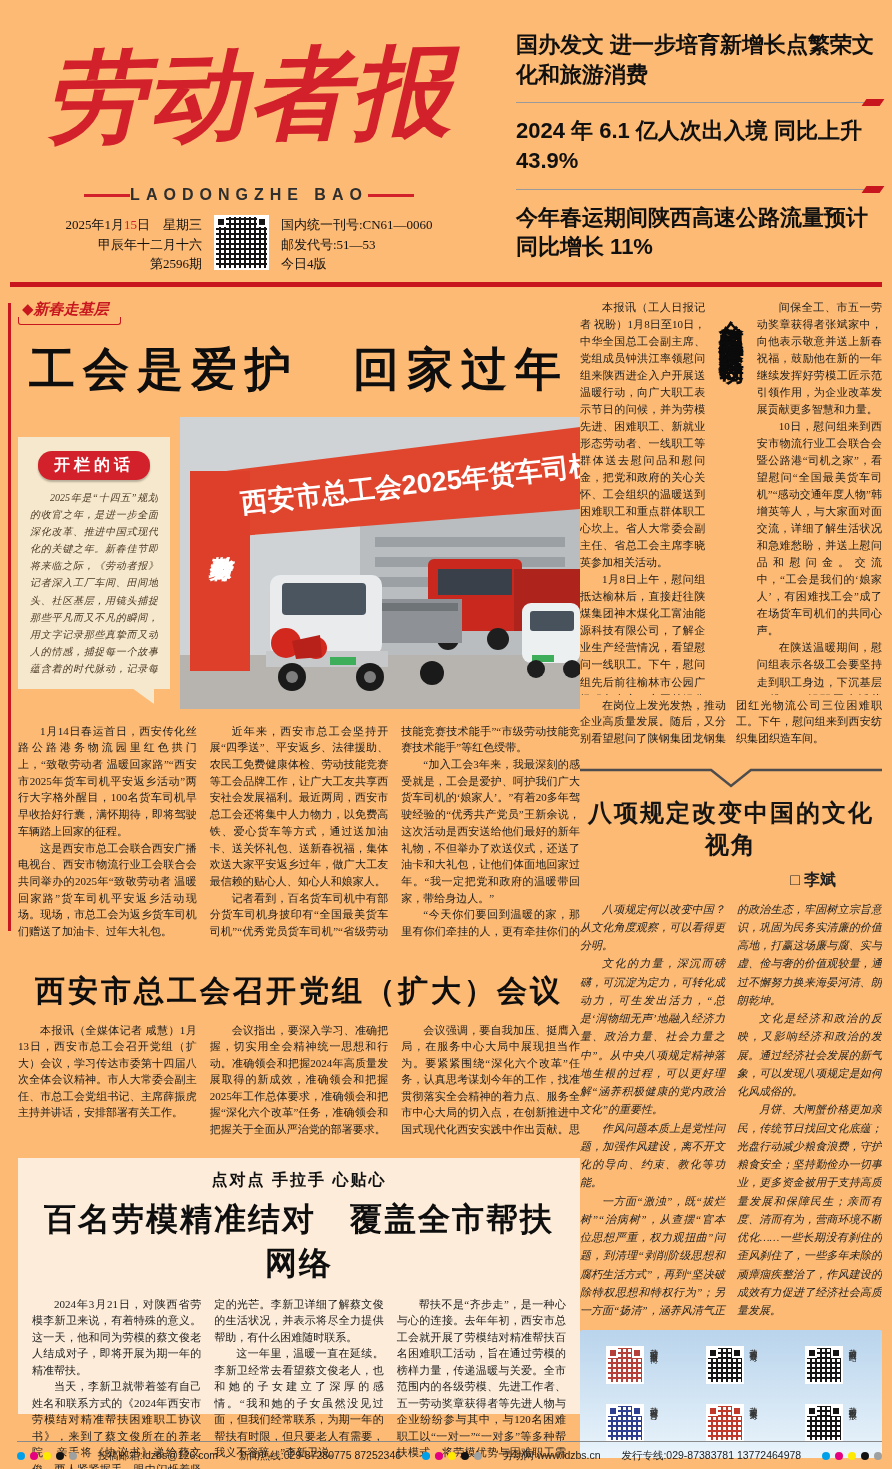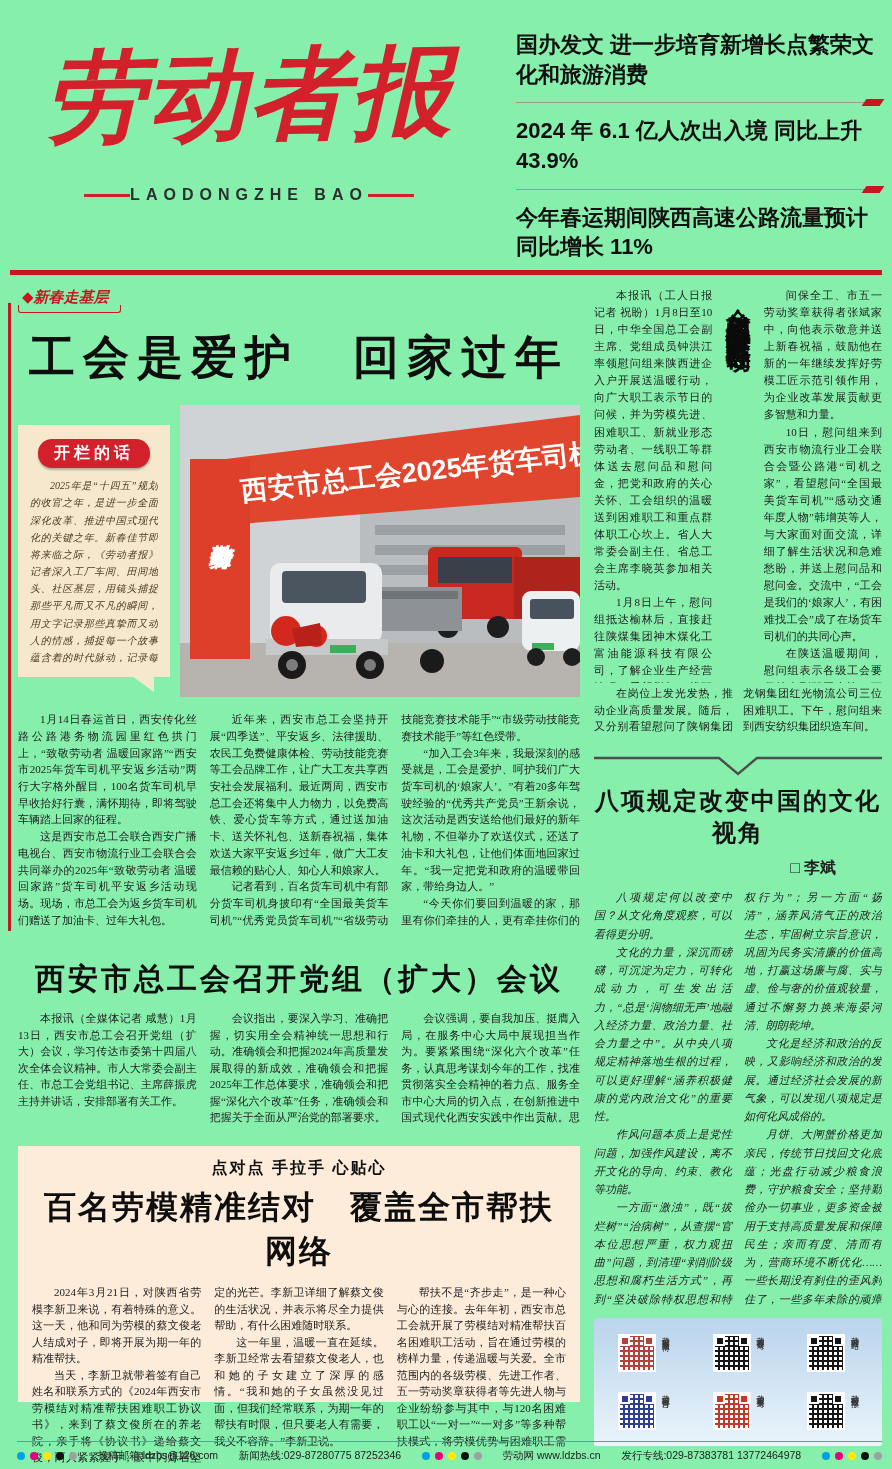--- a/index.html
+++ b/index.html
@@ -3,21 +3,21 @@
 <meta charset="utf-8">
 <style>
   :root{
     --sans:"Liberation Sans","DejaVu Sans",sans-serif;
     --serif:"Liberation Serif","DejaVu Serif",serif;
     --red:#c8161e;
     --brand:#d2212a;
   }
   *{margin:0;padding:0;box-sizing:border-box;}
   html,body{background:#e8e8e8;}
-  .page{position:relative;width:892px;height:1469px;background:#86efac;margin:0 auto;
+  .page{position:relative;width:892px;height:1469px;background:#fdba74;margin:0 auto;
         overflow:hidden;font-family:var(--serif);color:#1c1c1c;}
   
   .header{display:flex;padding:10px 10px 0 10px;}
   .mast{width:478px;}
   .brand{height:172px;display:flex;align-items:center;justify-content:center;
          font-family:var(--serif);font-style:italic;font-weight:bold;
          font-size:100px;color:var(--brand);letter-spacing:2px;line-height:1;
          transform:rotate(-1deg);}
   .latin-row{display:flex;align-items:center;justify-content:center;margin-top:4px;}
   .latin-row .dash{width:46px;height:3px;background:var(--brand);}
@@ -41,21 +41,21 @@
   .qr-douyin{--qc:#2e3f92;}
   .qr-toutiao{--qc:#c0392b;}
   .headlines{flex:1;padding:20px 0 0 28px;}
   .hl{font-family:var(--sans);font-weight:bold;font-size:22px;line-height:1.35;color:#101010;}
   .hl-sep{position:relative;border-top:1px solid #9a9a9a;margin:13px 0;}
   .hl-sep .tick{position:absolute;right:0;top:-4px;width:18px;height:7px;background:var(--red);
                 transform:skewX(-35deg);}
   .red-rule{height:5px;background:var(--red);margin:8px 10px 0 10px;}
   .left-red-bar{position:absolute;left:8px;top:303px;width:3px;height:628px;background:var(--red);}
   
-  .content{display:flex;gap:14px;margin:12px 10px 14px 18px;}
+  .content{display:flex;margin:12px 10px 14px 18px;}
   .left-region{width:562px;}
   .right-region{flex:1;min-width:0;}
   .tag{display:inline-block;position:relative;color:var(--red);font-family:var(--sans);
        font-weight:bold;font-style:italic;font-size:15px;padding:1px 12px 6px 4px;}
   .tag::after{content:"";position:absolute;left:0;right:0;bottom:0;height:7px;
        border:1px solid var(--red);border-top:none;border-radius:0 0 3px 3px;}
   .lead-headline{font-family:var(--sans);font-weight:900;font-size:46px;letter-spacing:8px;
        text-align:center;color:#0e0e0e;margin:14px 0 16px 0;}
   .lead-row{display:flex;gap:10px;height:292px;margin-top:2px;}
   .column-box{width:152px;flex:none;background:#f6e8cc;height:252px;margin-top:20px;
@@ -119,20 +119,33 @@
 <div class="page">
 
   <div class="header">
     <div class="mast">
       <div class="brand">劳动者报</div>
       <div class="latin-row">
         <span class="dash"></span>
         <span class="latin">LAODONGZHE  BAO</span>
         <span class="dash"></span>
       </div>
+      <div class="issue-row">
+        <div class="dates">
+          <div><span>2025年1月</span><span class="day-red">15</span><span>日　星期三</span></div>
+          <div>甲辰年十二月十六</div>
+          <div>第2596期</div>
+        </div>
+        <div class="qrcode qr-lg"></div>
+        <div class="pubs">
+          <div>国内统一刊号:CN61—0060</div>
+          <div>邮发代号:51—53</div>
+          <div>今日4版</div>
+        </div>
+      </div>
     </div>
     <div class="headlines">
       <div class="hl">国办发文 进一步培育新增长点繁荣文化和旅游消费</div>
       <div class="hl-sep">
           <span class="tick"></span>
         </div>
       <div class="hl">2024 年 6.1 亿人次出入境 同比上升 43.9%</div>
       <div class="hl-sep">
           <span class="tick"></span>
         </div>

